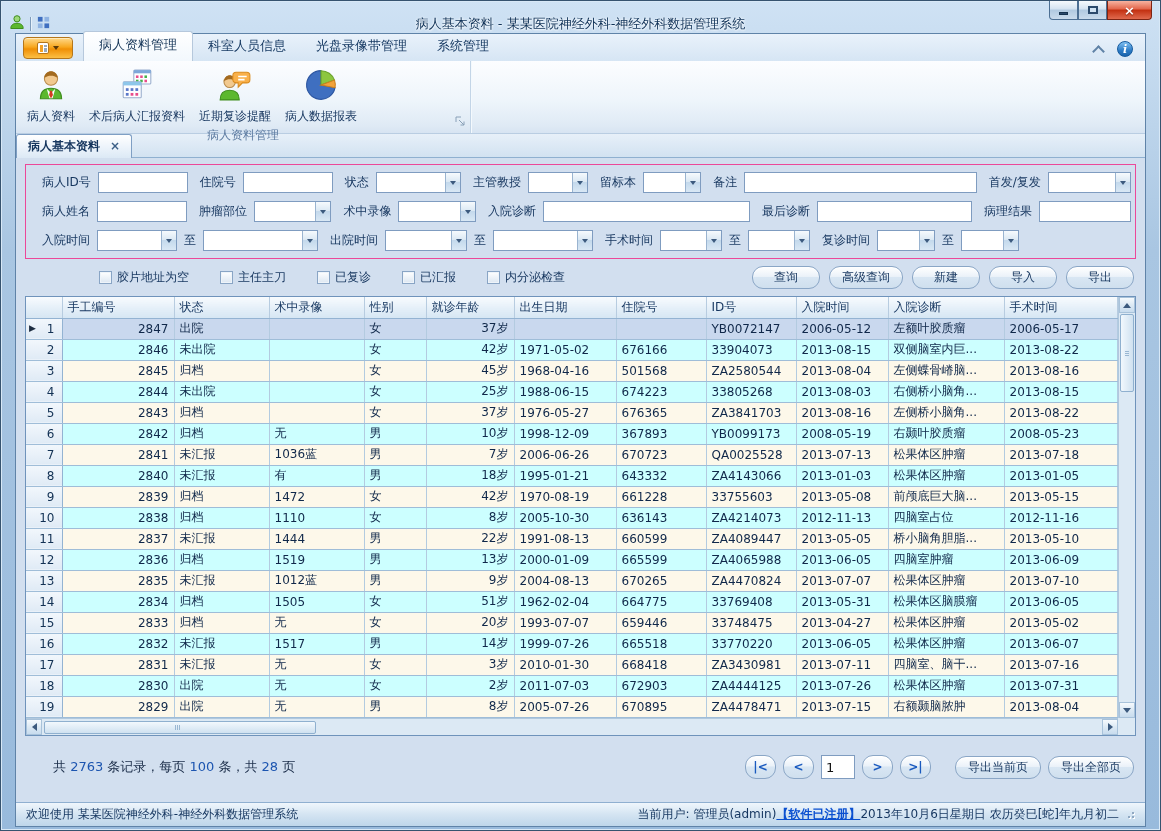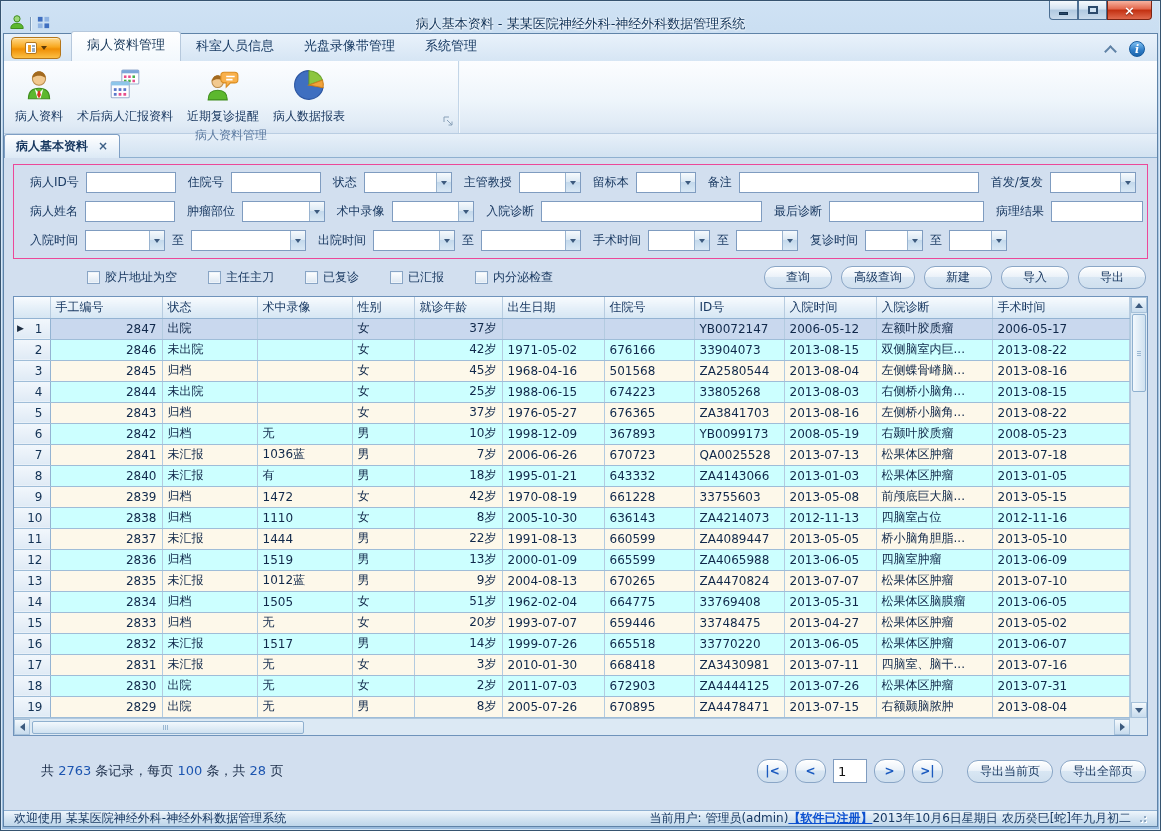--- a/index.html
+++ b/index.html
@@ -32,21 +32,21 @@
   .win-btn:first-child { border-radius:0 0 0 4px; }
   .min-glyph { width:9px; height:3px; background:#2b4a6c; border:1px solid #16334f; margin-top:6px; }
   .max-glyph { width:10px; height:8px; border:2px solid #2b4a6c; background:#cfe2f2; }
   .win-btn.close {
     width:45px; border-radius:0 0 4px 0; color:#fff; font-weight:bold; font-size:13px;
     background:linear-gradient(#f7b3a0,#e2654a 45%,#c22f10 50%,#e06a4e);
     border-color:#7d2413; text-shadow:0 1px 1px #7d2413;
   }
   
   .app-frame {
-    flex:1; margin:0 2px 3px; border:1px solid #5f83a8; background:#d2dfef;
+    flex:1; margin:0 14px 3px; border:1px solid #5f83a8; background:#d2dfef;
     display:flex; flex-direction:column; min-height:0;
   }
   
   .ribbon-tabs { height:27px; flex:0 0 auto; background:linear-gradient(#e9f2fb,#d6e5f4); display:flex; align-items:flex-end; padding-left:5px; position:relative; }
   .app-btn {
     width:50px; height:22px; margin:0 10px 2px 2px; border-radius:4px;
     border:1px solid #b5761a; display:flex; align-items:center; justify-content:center; gap:4px;
     background:linear-gradient(#ffd98b,#f8a81f 45%,#ef8f05 55%,#fcbf45);
     box-shadow:inset 0 1px 0 #ffe9b8;
   }
@@ -163,21 +163,21 @@
   
   .pager { flex:1; display:flex; align-items:center; padding:2px 2px 6px; min-height:36px; }
   .pager-summary { margin-left:26px; font-size:13px; color:#1c2e4a; }
   .pager-summary .num { color:#1c55b0; }
   .pager-controls { margin-left:auto; display:flex; align-items:center; gap:7px; }
   .pg-btn { min-width:31px; height:24px; padding:0; font-weight:bold; color:#1a5abf; }
   input.page-input { width:34px; height:24px; border:1px solid #7f9cc0; background:#fff; padding:0 4px; font:13px "DejaVu Sans",sans-serif; color:#111; }
   .export-gap { width:10px; }
   
   .statusbar {
-    height:16px; flex:0 0 auto; display:flex; align-items:center; padding:0 10px;
+    height:24px; flex:0 0 auto; display:flex; align-items:center; padding:0 10px;
     background:linear-gradient(#eff6fc,#d4e4f2 50%,#bed6ea); border-top:1px solid #8fafd0;
     font-size:12px; color:#14355f;
   }
   .status-right { margin-left:auto; display:flex; align-items:center; }
   .reg-link { color:#0b50d0; font-weight:bold; text-decoration:underline; cursor:default; }
   .resize-grip { display:grid; grid-template-columns:repeat(3,4px); margin-left:4px; }
   .resize-grip i { width:2px; height:2px; background:#8fa8c2; box-shadow:1px 1px 0 #fff; margin:1px; }
   .resize-grip i:nth-child(1), .resize-grip i:nth-child(2), .resize-grip i:nth-child(4) { visibility:hidden; }
 </style>
 </head>

